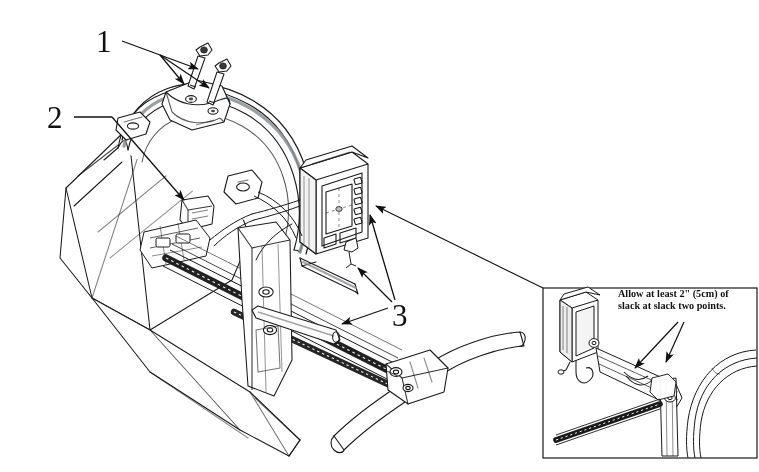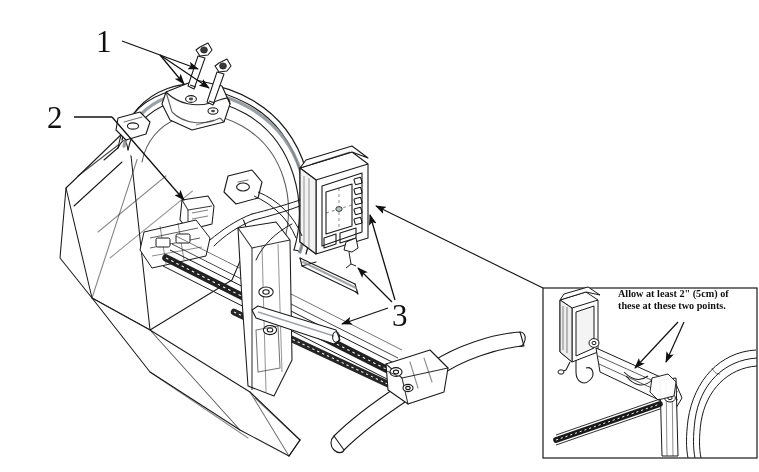--- a/index.html
+++ b/index.html
@@ -344,16 +344,16 @@
   </svg>
 
   <div class="num-label" id="label-1">1</div>
 
   <div class="num-label" id="label-2">2</div>
 
   <div class="num-label" id="label-3">3</div>
 
   <div id="callout-text">
     <div>Allow at least 2" (5cm) of</div>
-    <div>these at these two points.</div>
+    <div>slack at slack two points.</div>
   </div>
 
 </div>
 
 </body></html>

